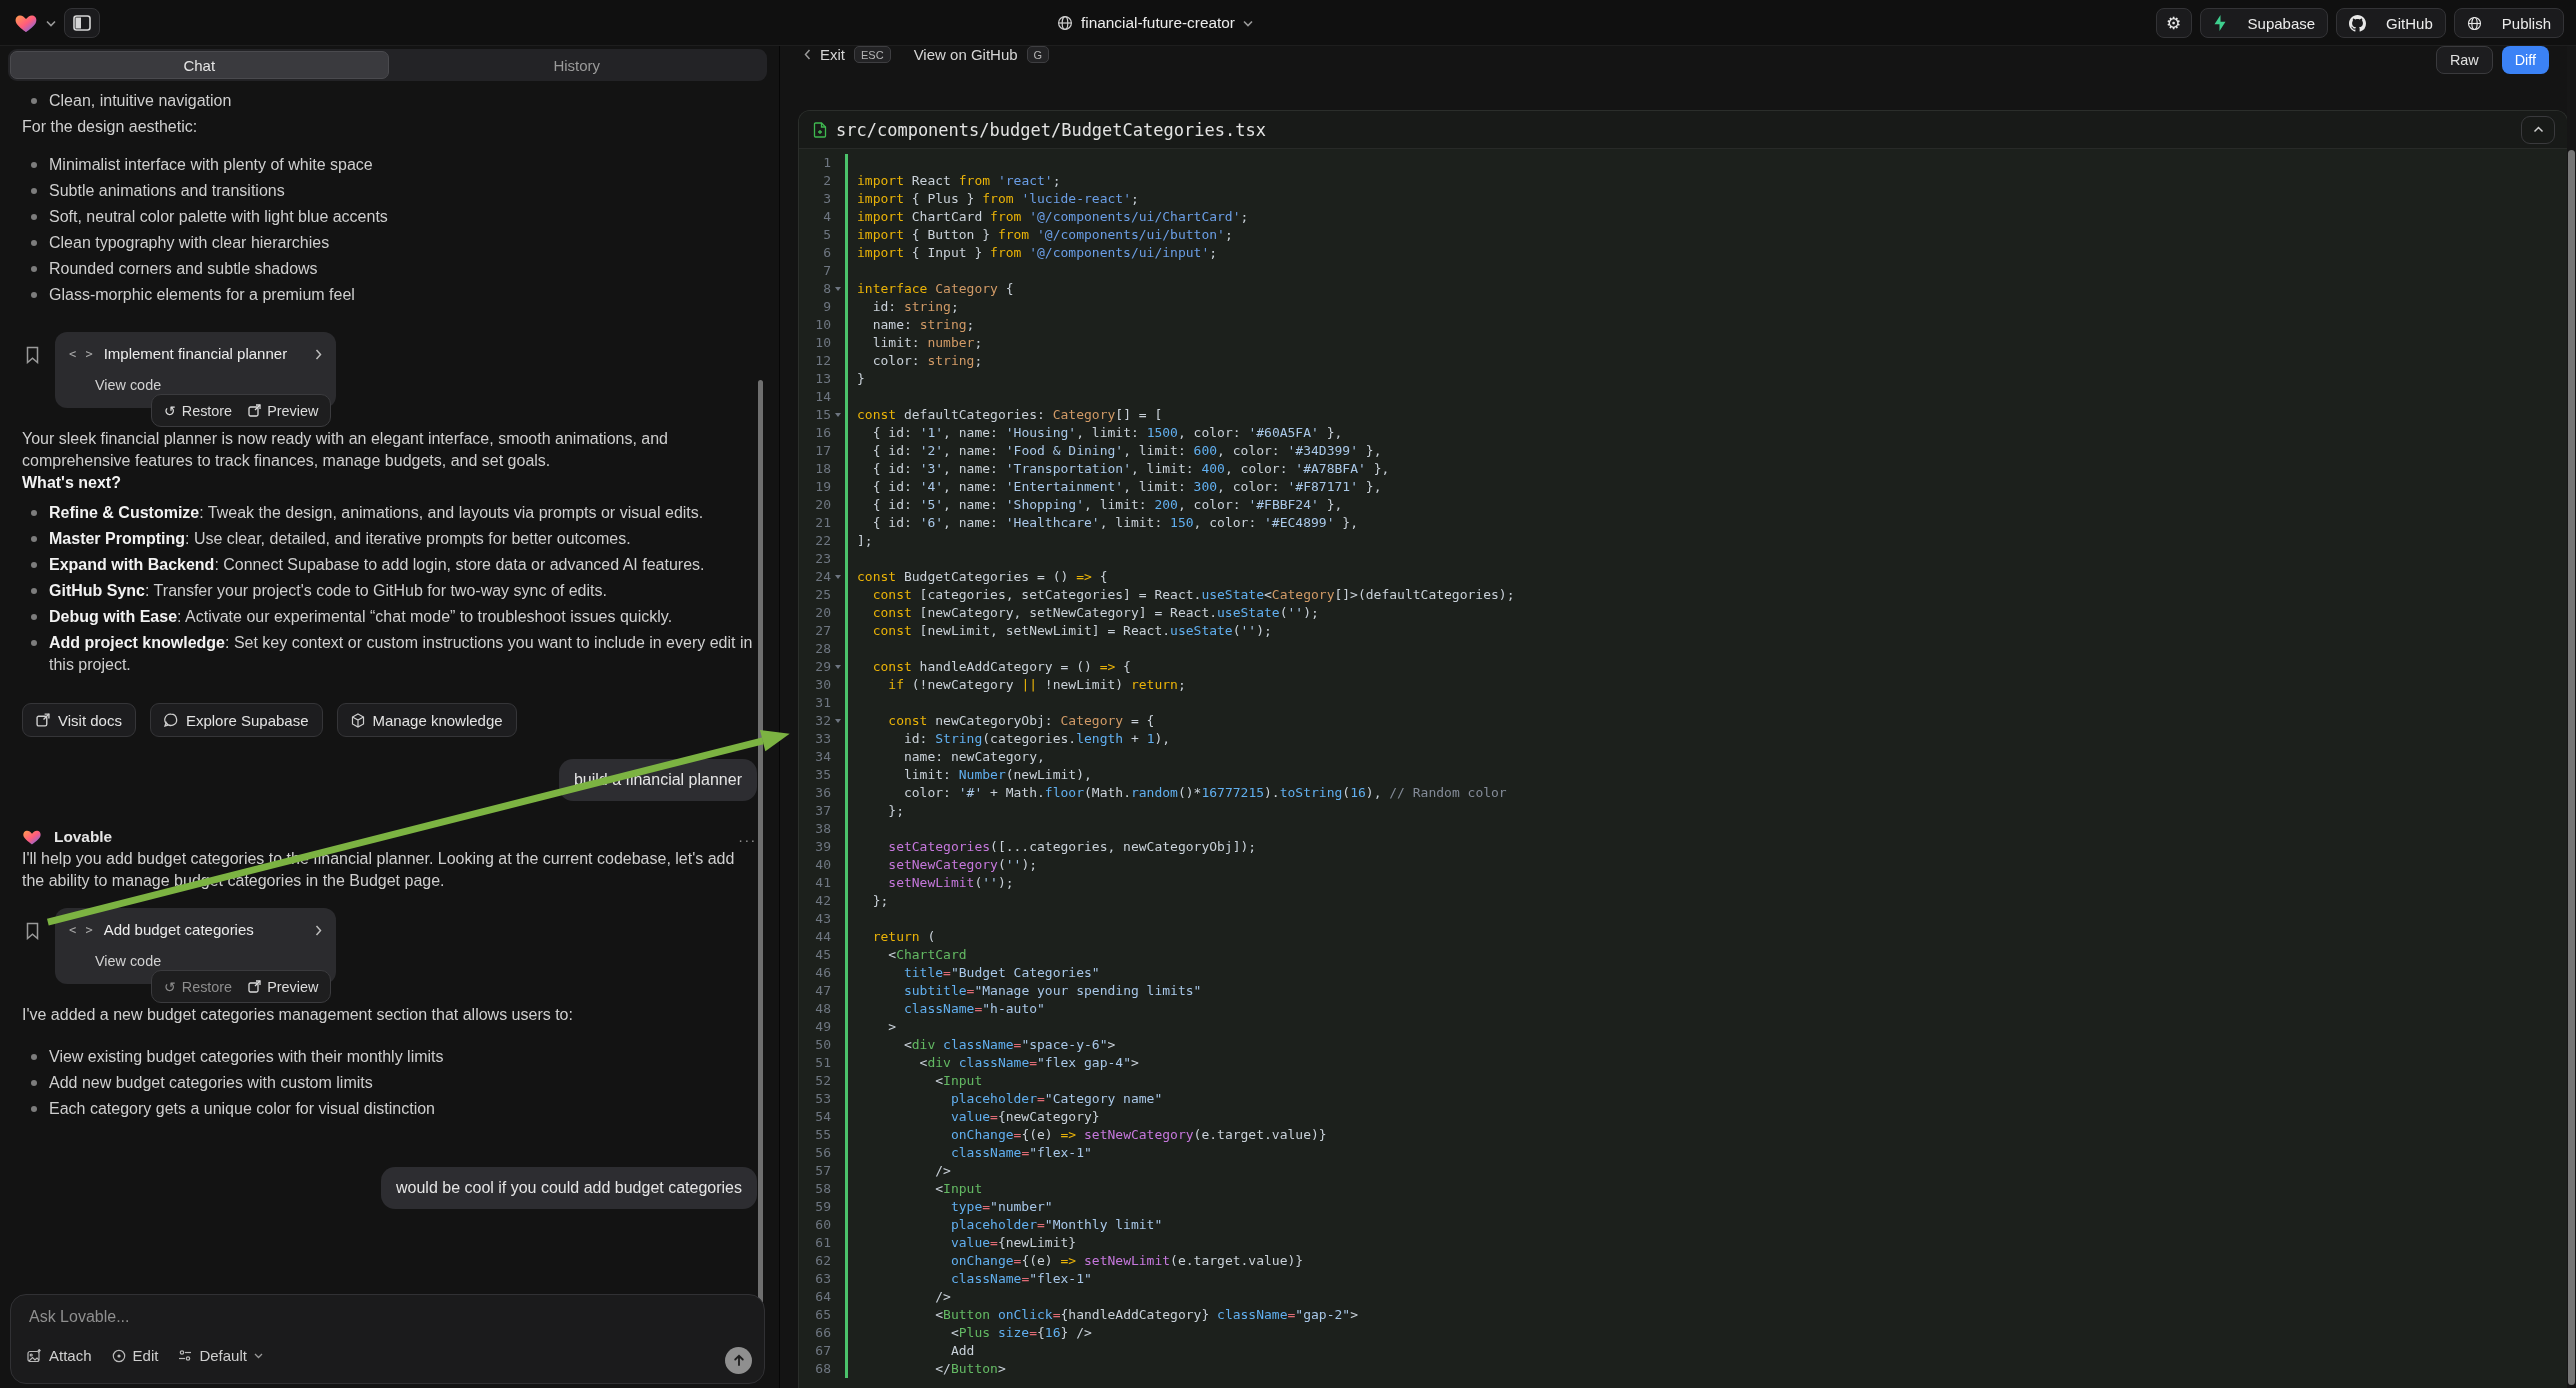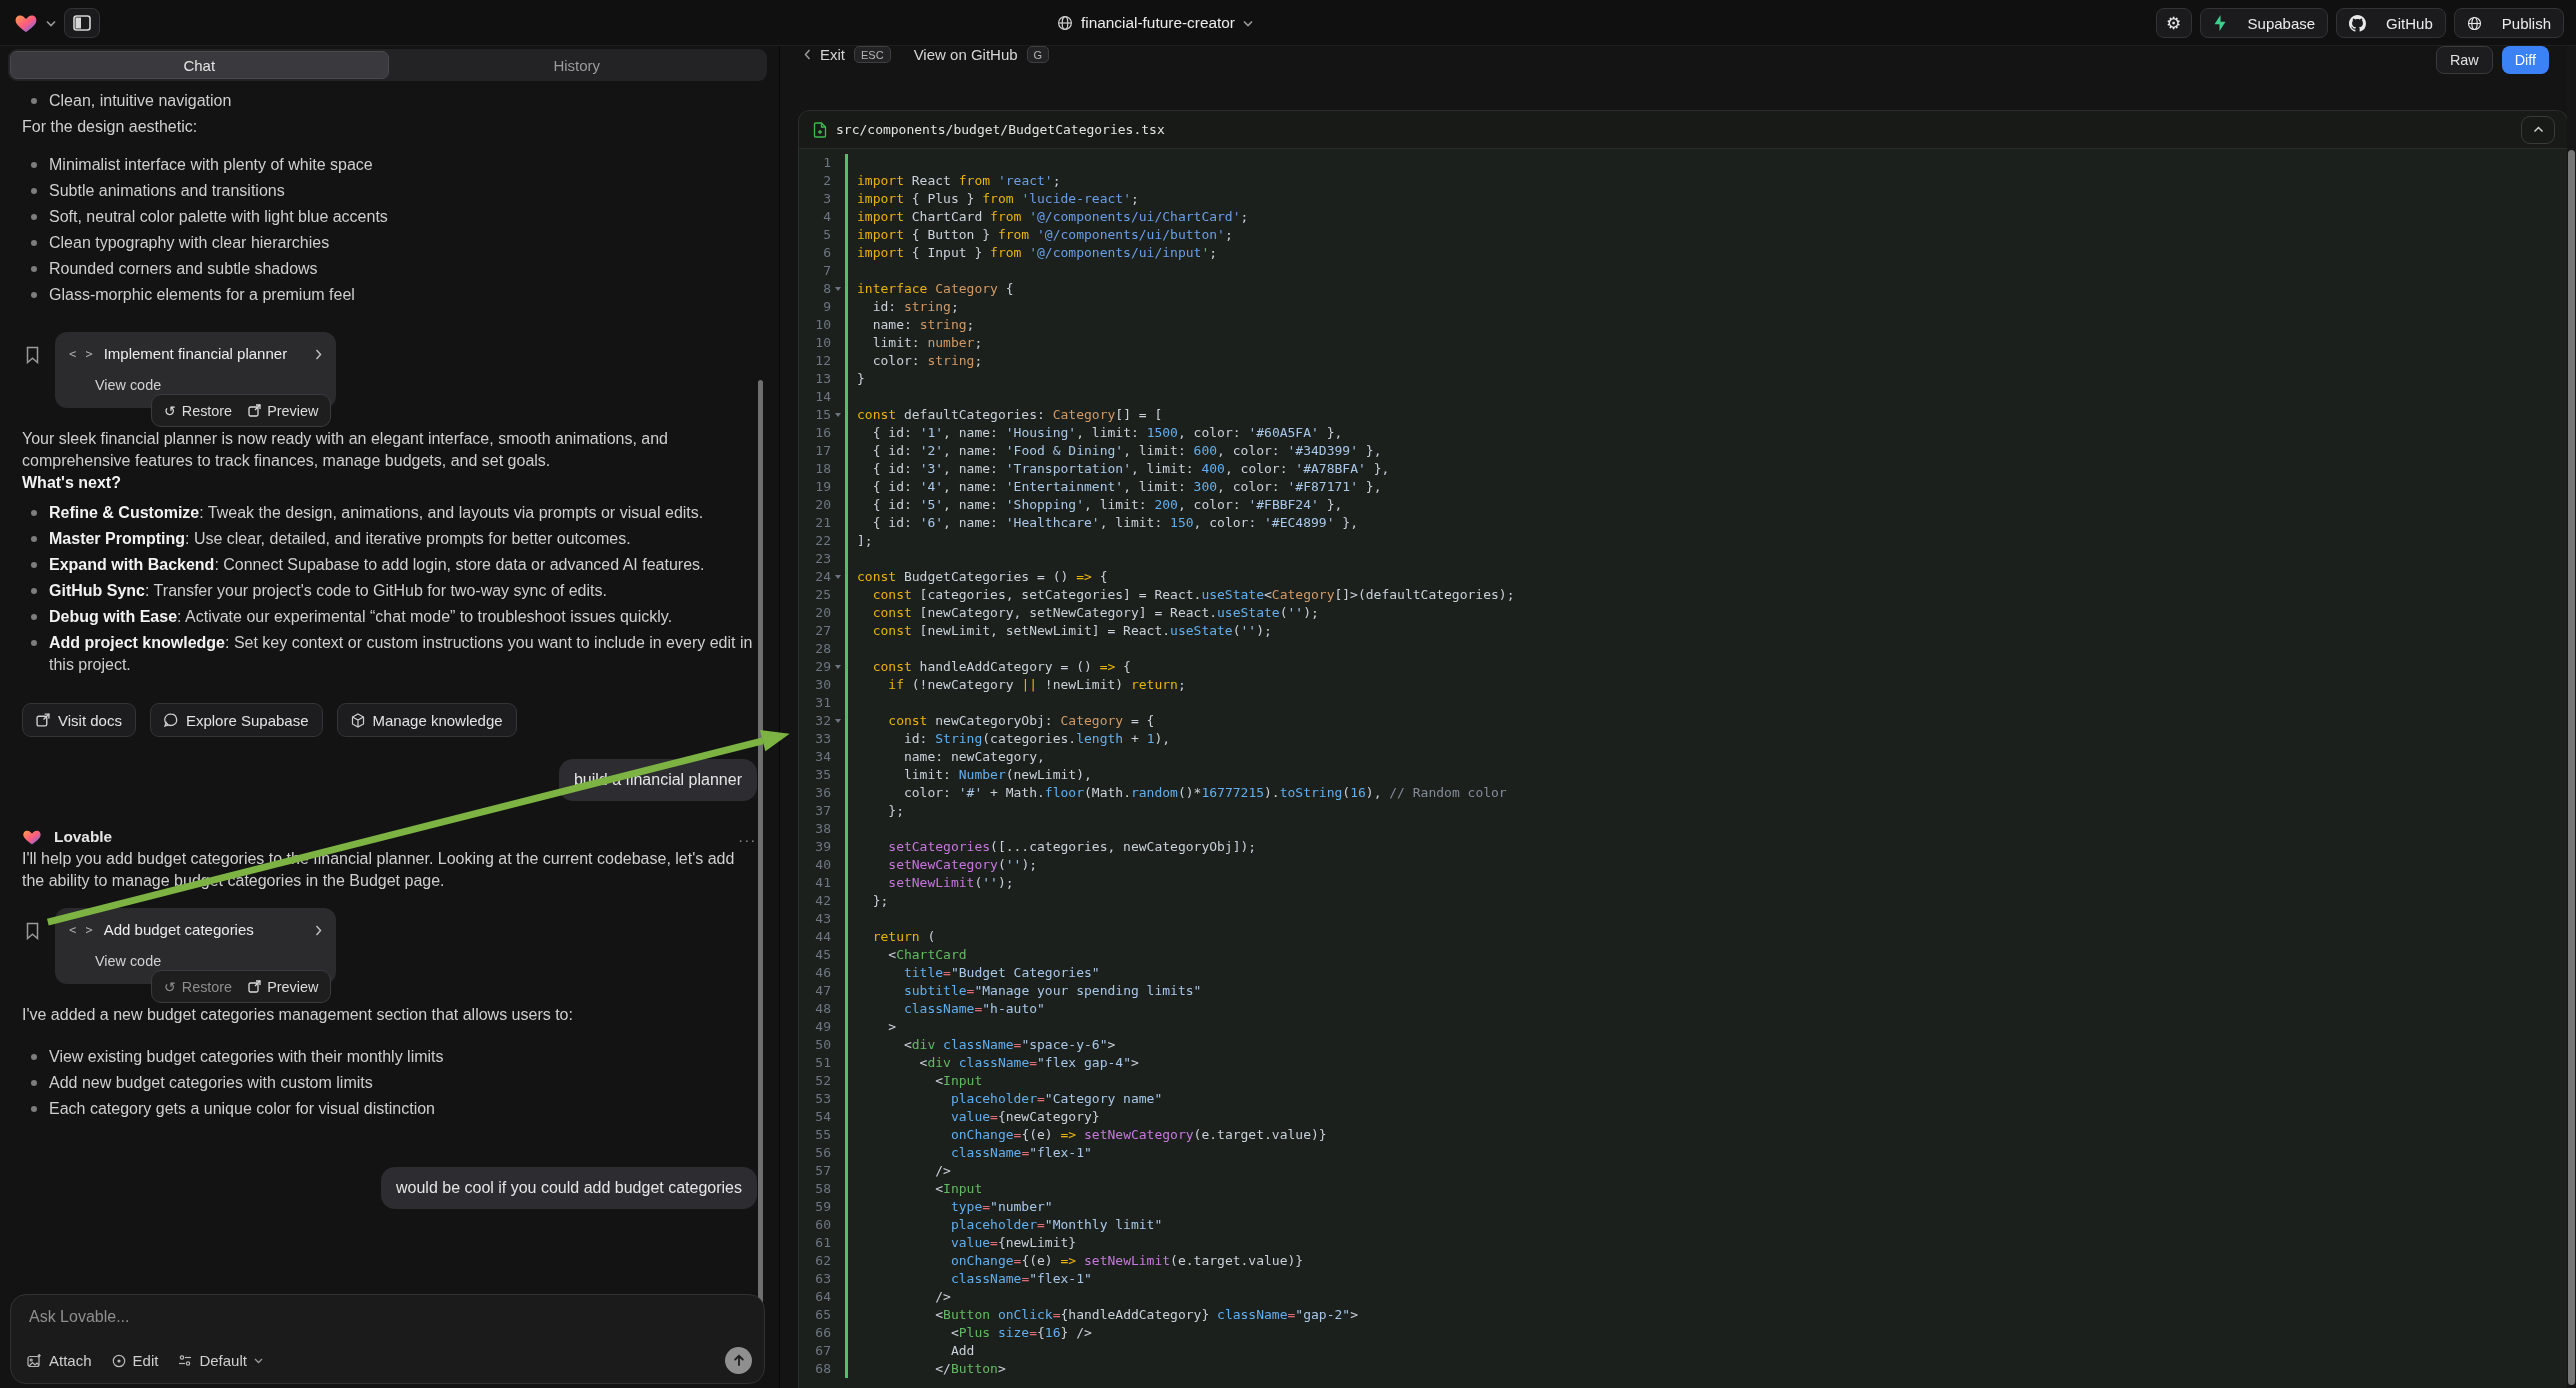--- a/index.html
+++ b/index.html
@@ -67,21 +67,21 @@
 
   .assistant-head { display:flex; align-items:center; gap:12px; }
   .assistant-name { font-size:15.4px; color:#e6e6e6; font-weight:bold; }
   .more-dots { margin-left:auto; color:#8f8f8f; font-size:15px; letter-spacing:2px; cursor:pointer; }
 
   .composer { position:absolute; left:10px; right:14px; bottom:4px; height:90px; background:#1b1b1c;
               border:1px solid #313134; border-radius:16px; }
   .composer input { position:absolute; left:18px; top:13px; right:18px; background:transparent; border:none;
                     outline:none; color:#e5e5e5; font-size:16px; font-family:"Liberation Sans",sans-serif; }
   .composer input::placeholder { color:#8f8f8f; }
-  .composer-foot { position:absolute; left:16px; right:12px; bottom:9px; display:flex; align-items:center; gap:20px; }
+  .composer-foot { position:absolute; left:16px; right:12px; bottom:9px; display:flex; align-items:flex-start; gap:20px; }
   .cf-item { display:flex; align-items:center; gap:7px; font-size:15px; color:#cfcfcf; cursor:pointer; }
   .send-btn { margin-left:auto; width:27px; height:27px; border-radius:50%; background:#8f8f8f; border:none;
               display:flex; align-items:center; justify-content:center; cursor:pointer; }
 
   .chat-vscroll { position:absolute; right:16px; top:334px; width:5px; height:958px; border-radius:3px;
                   background:#808080; opacity:.85; }
 
   
   .code-panel { position:absolute; top:46px; left:779px; right:0; bottom:0; background:#141414;
                 border-left:1px solid #060606; }
@@ -93,21 +93,21 @@
   .ch-right { margin-left:auto; margin-right:12px; display:flex; align-items:center; gap:9px; }
   .raw-btn { height:28px; padding:0 13px; border:1px solid #3a3a3d; background:#1d1d1f; color:#e0e0e0;
              border-radius:8px; font-size:14.4px; display:flex; align-items:center; cursor:pointer; }
   .diff-btn { height:28px; padding:0 13px; background:#3b82f6; color:#ffffff; border:none;
               border-radius:8px; font-size:14.4px; display:flex; align-items:center; cursor:pointer; }
 
   .file-card { position:absolute; left:18px; right:8px; top:64px; bottom:0; border:1px solid #2b2e2b;
                border-bottom:none; border-radius:12px 12px 0 0; overflow:hidden; background:#1c201c; }
   .file-head { height:38px; background:#181a18; border-bottom:1px solid #282a28; display:flex;
                align-items:center; padding:0 12px 0 14px; }
-  .file-path { margin-left:9px; font-family:"DejaVu Sans Mono", monospace; font-size:13px; color:#e3e3e3; }
+  .file-path { margin-left:9px; font-family:"DejaVu Sans Mono", monospace; font-size:17px; color:#e3e3e3; }
   .collapse-btn { margin-left:auto; width:34px; height:28px; border:1px solid #3a3a3d; border-radius:9px;
                   background:transparent; display:flex; align-items:center; justify-content:center; cursor:pointer; }
 
   .code-area { position:absolute; top:38px; left:0; right:0; bottom:0; padding-top:5px;
                font-family:"DejaVu Sans Mono", monospace; font-size:13px; }
   .cl { display:flex; height:18px; line-height:18px; }
   .ln { width:32px; text-align:right; color:#6e7681; flex:none; }
   .fold { width:14px; flex:none; position:relative; }
   .fold.has-fold::after { content:''; position:absolute; left:4px; top:7px; width:0; height:0;
                           border-left:3.5px solid transparent; border-right:3.5px solid transparent;

